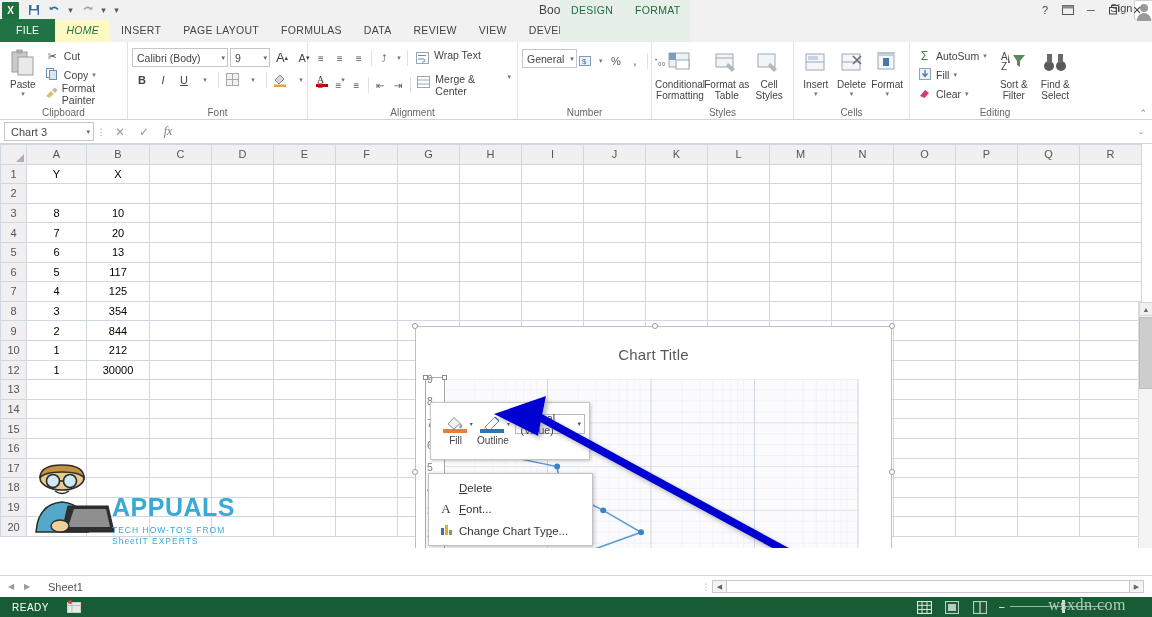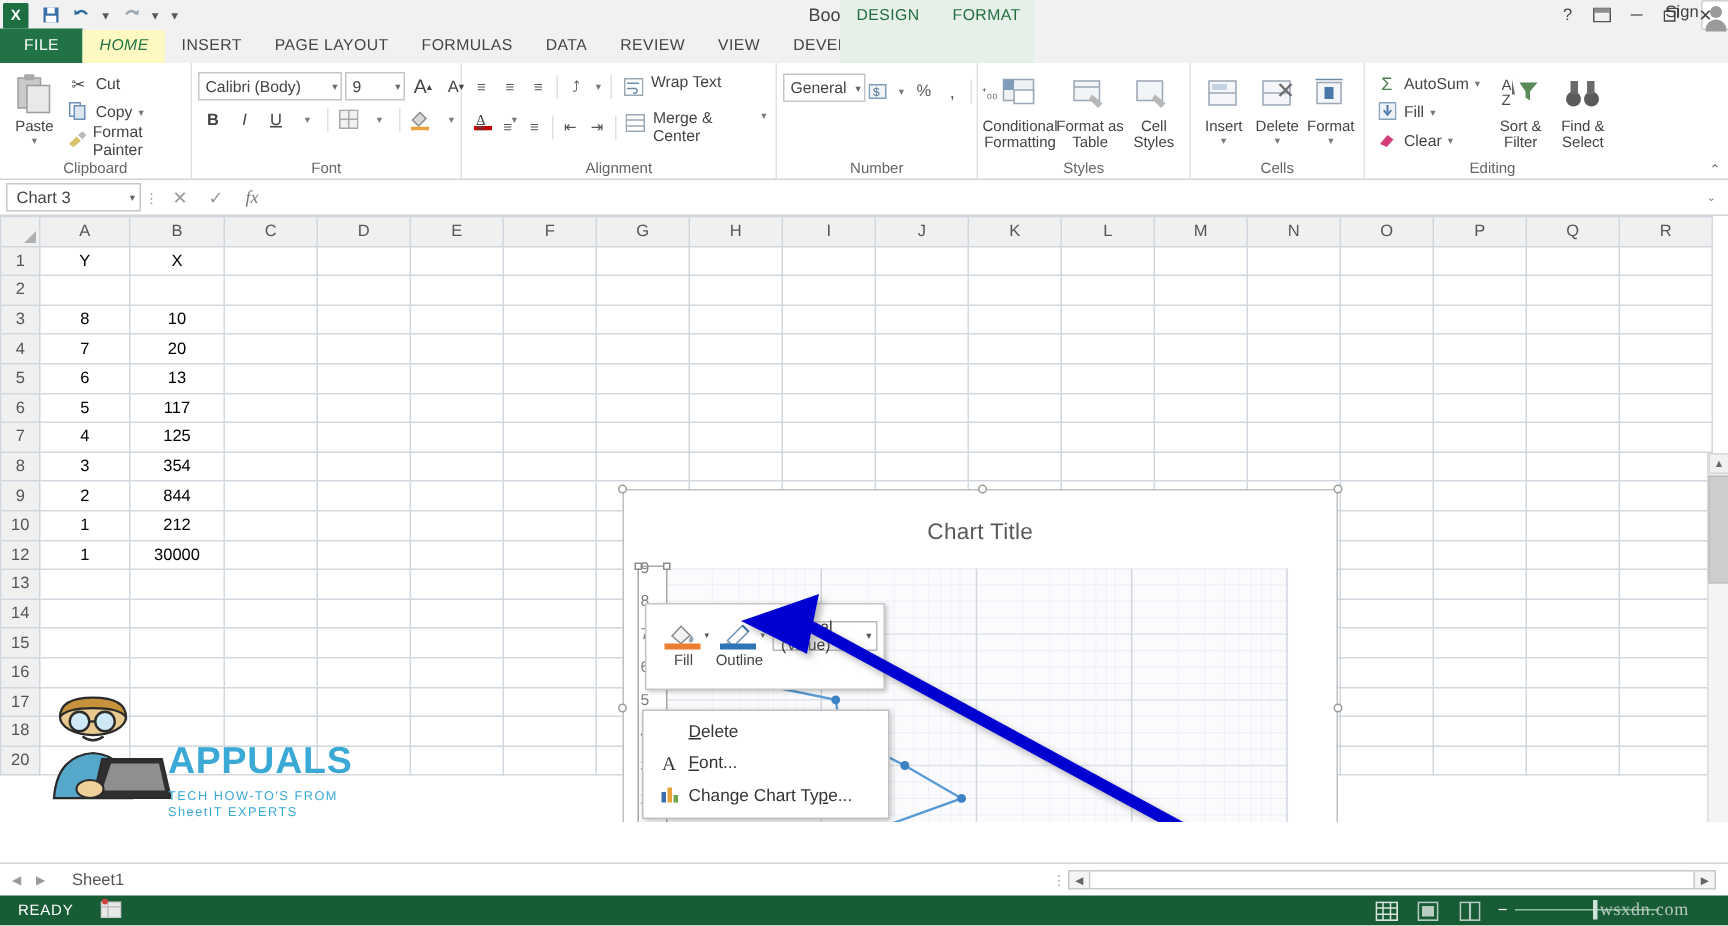--- a/index.html
+++ b/index.html
@@ -167,21 +167,21 @@
                display:flex; align-items:center; color:#fff; font-size:10px; letter-spacing:.5px; }
   .st-ready { padding-left:12px; }
   .st-ic { margin-left:18px; font-size:11px; }
   .st-right { margin-left:auto; display:flex; align-items:center; padding-right:6px; gap:0; }
   .view-btn { width:28px; height:18px; display:flex; align-items:center; justify-content:center; font-size:12px; }
   .zoom-minus, .zoom-plus { width:16px; text-align:center; font-size:11px; }
   .zoom-track { width:96px; height:20px; position:relative; }
   .zoom-track .line { position:absolute; left:0; right:0; top:9px; height:1px; background:#8fbfa2; }
   .zoom-track .knob { position:absolute; left:52px; top:3px; width:3px; height:13px; background:#cfe3d7; }
   .zoom-pct { font-size:10px; padding-left:6px; width:40px; }
-  .site-wm { position:absolute; right:26px; bottom:3px; font-size:12px; color:#b9c8bf;
+  .site-wm { position:absolute; right:26px; bottom:3px; font-size:16px; color:#b9c8bf;
              font-family:"Liberation Serif", serif; z-index:40; }
 
   
   .vscroll { position:absolute; right:0; top:158px; width:14px; height:418px; background:#f4f4f4;
              border-left:1px solid #dcdcdc; }
   .vs-btn { width:14px; height:14px; display:flex; align-items:center; justify-content:center;
             font-size:7px; color:#666; border:1px solid #d5d5d5; background:#f0f0f0; }
   .vs-thumb { position:absolute; top:15px; left:0; width:14px; height:72px; background:#cdcdcd; border:1px solid #bdbdbd;}
 </style>
 </head>
@@ -925,20 +925,41 @@
           <td class="cell"></td>
           <td class="cell"></td>
           <td class="cell"></td>
           <td class="cell"></td>
           <td class="cell"></td>
           <td class="cell"></td>
           <td class="cell"></td>
         </tr>
         <tr>
           <th class="rowh">18</th>
+          <td class="cell"></td>
+          <td class="cell"></td>
+          <td class="cell"></td>
+          <td class="cell"></td>
+          <td class="cell"></td>
+          <td class="cell"></td>
+          <td class="cell"></td>
+          <td class="cell"></td>
+          <td class="cell"></td>
+          <td class="cell"></td>
+          <td class="cell"></td>
+          <td class="cell"></td>
+          <td class="cell"></td>
+          <td class="cell"></td>
+          <td class="cell"></td>
+          <td class="cell"></td>
+          <td class="cell"></td>
+          <td class="cell"></td>
+        </tr>
+        <tr>
+          <th class="rowh">19</th>
           <td class="cell"></td>
           <td class="cell"></td>
           <td class="cell"></td>
           <td class="cell"></td>
           <td class="cell"></td>
           <td class="cell"></td>
           <td class="cell"></td>
           <td class="cell"></td>
           <td class="cell"></td>
           <td class="cell"></td>

